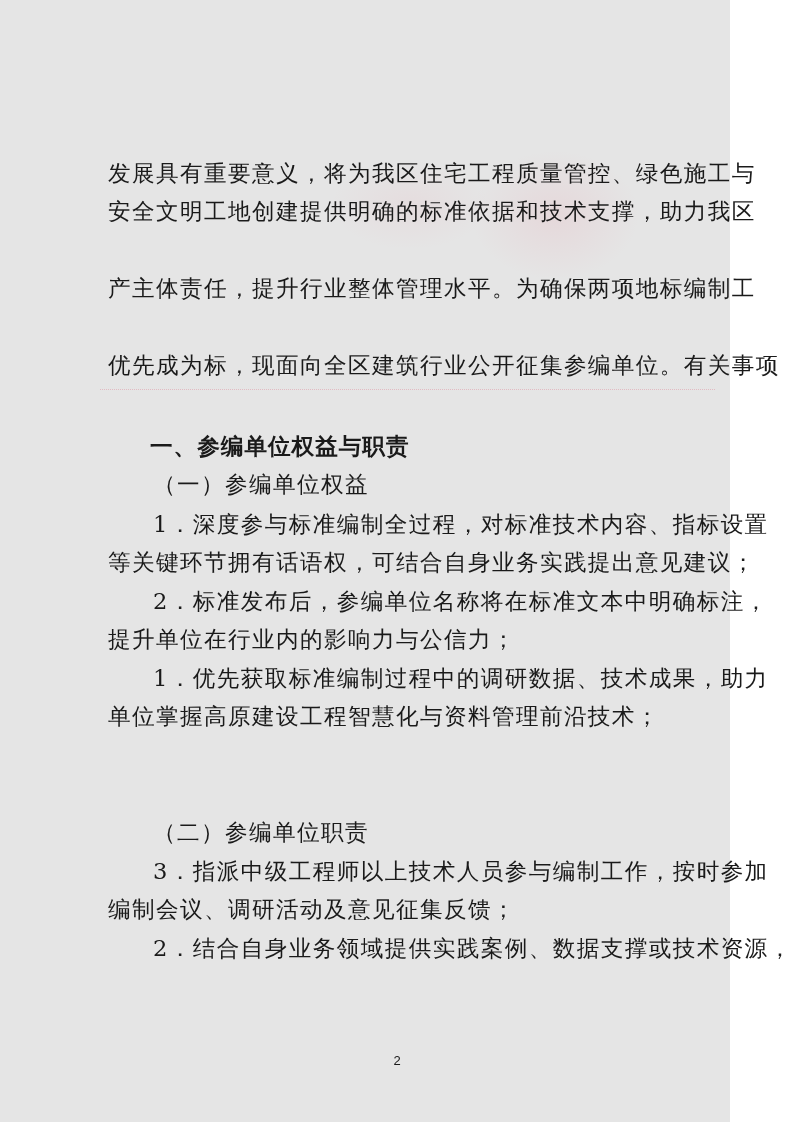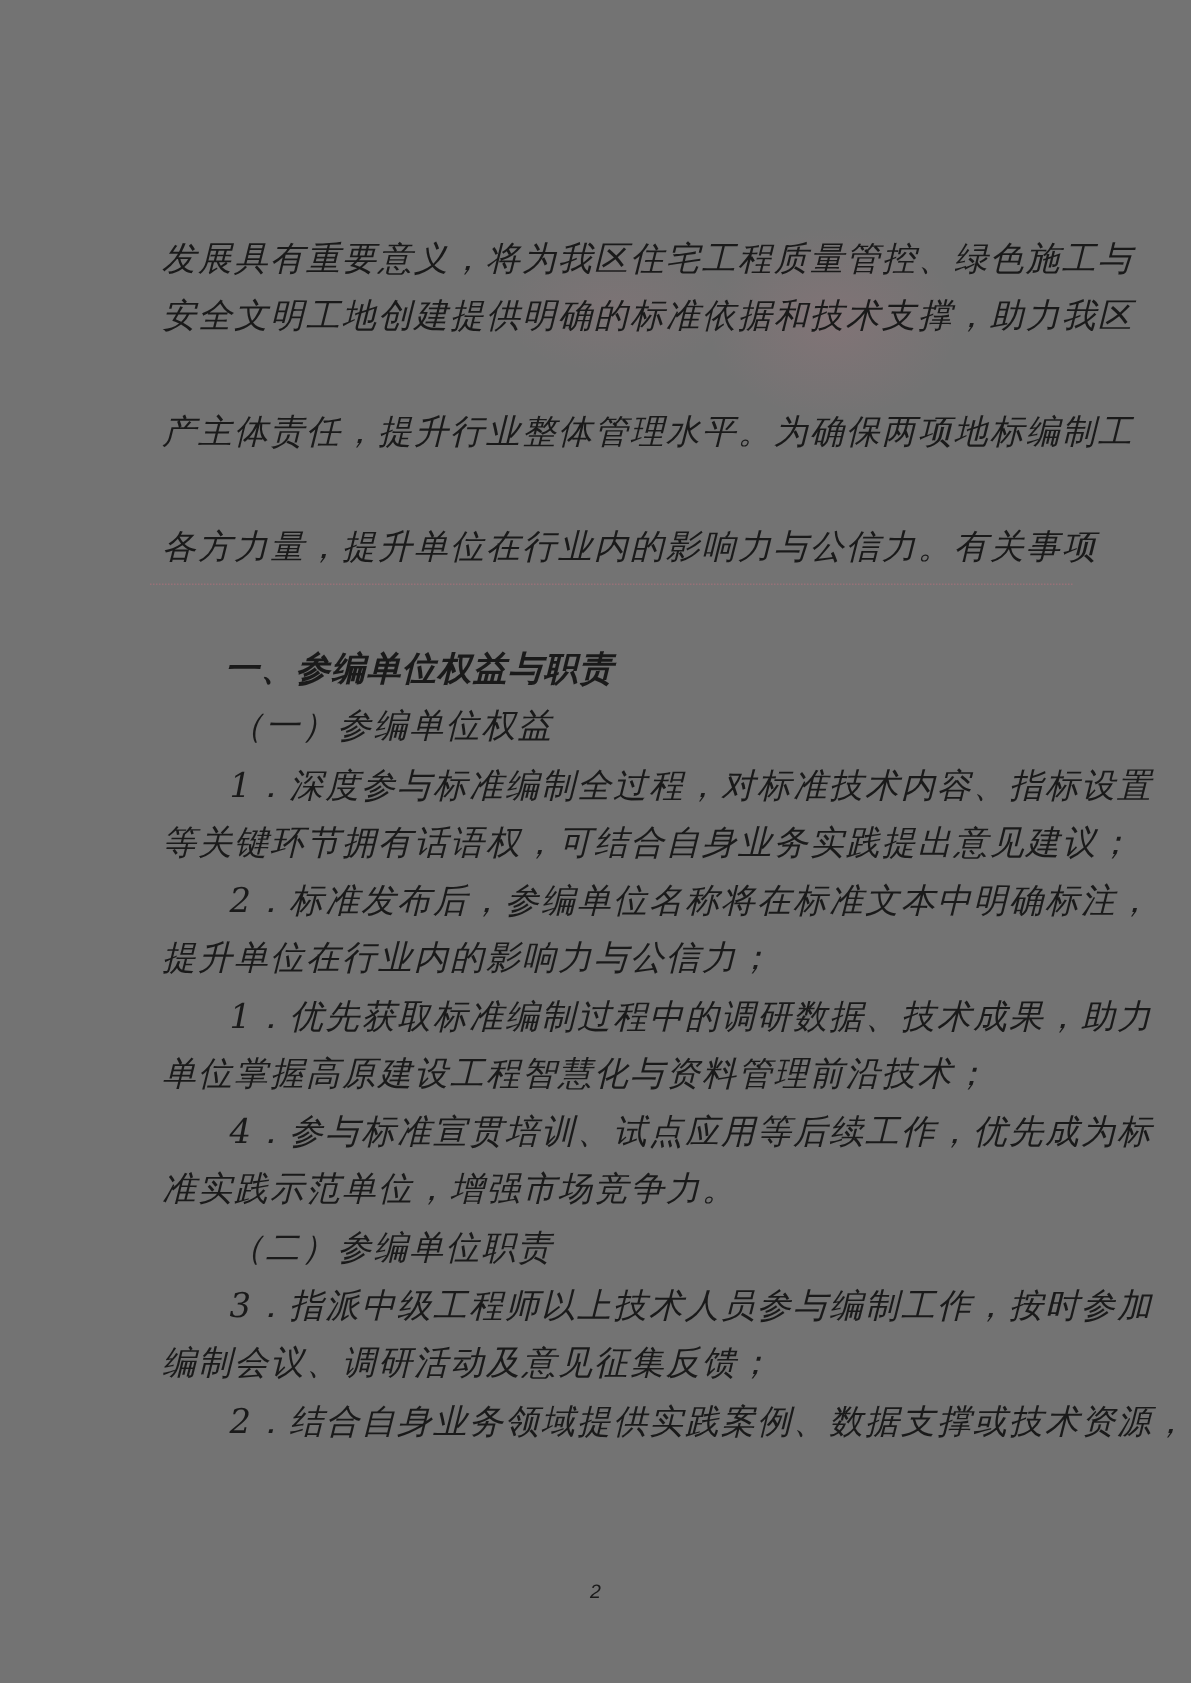--- a/index.html
+++ b/index.html
@@ -1,18 +1,18 @@
 <!DOCTYPE html>
 <html><head>
 <meta charset="utf-8">
 <style>
   html, body { margin: 0; padding: 0; background: #ffffff; }
   body { width: 794px; height: 1122px; position: relative; overflow: hidden;
          font-family: "DejaVu Serif", "Liberation Serif", serif; color: #1a1a1a; }
-  .page { position: absolute; left: 0; top: 0; width: 794px; height: 1122px; background: #737373; font-style: italic; }
+  .page { position: absolute; left: 0; top: 0; width: 730px; height: 1122px; background: #e5e5e5; }
   .bleed { position: absolute; left: 470px; top: 150px; width: 170px; height: 130px;
            background: radial-gradient(ellipse at center, rgba(230,120,140,0.12), rgba(255,255,255,0) 70%); }
   .bleed2 { position: absolute; left: 330px; top: 160px; width: 160px; height: 90px;
             background: radial-gradient(ellipse at center, rgba(230,120,140,0.08), rgba(255,255,255,0) 70%); }
   .scan-line { position: absolute; left: 100px; top: 389px; width: 615px; height: 0;
                border-top: 1px dotted rgba(220,110,130,0.35); }
   .line { position: absolute; left: 108px; font-size: 22.6px; line-height: 30px;
           letter-spacing: 1.4px; white-space: nowrap; }
   .indent { left: 153px; }
   .heading { font-family: "DejaVu Sans", "Liberation Sans", sans-serif; font-weight: bold; left: 150px; letter-spacing: 1px; }
@@ -24,33 +24,31 @@
 <body>
 
 <div class="page">
   <div class="bleed"></div>
   <div class="bleed2"></div>
   <div class="scan-line"></div>
 
   <div class="line" style="top:158px">发展具有重要意义，将为我区住宅工程质量管控、绿色施工与</div>
   <div class="line" style="top:196px">安全文明工地创建提供明确的标准依据和技术支撑，助力我区</div>
   <div class="line" style="top:273px">产主体责任，提升行业整体管理水平。为确保两项地标编制工</div>
-  <div class="line" style="top:350px">各方力量，提升单位在行业内的影响力与公信力。有关事项</div>
+  <div class="line" style="top:350px">优先成为标，现面向全区建筑行业公开征集参编单位。有关事项</div>
 
   <div class="line heading" style="top:431px">一、参编单位权益与职责</div>
   <div class="line sub" style="top:469px">（一）参编单位权益</div>
 
   <div class="line indent" style="top:509px">1．深度参与标准编制全过程，对标准技术内容、指标设置</div>
   <div class="line" style="top:547px">等关键环节拥有话语权，可结合自身业务实践提出意见建议；</div>
   <div class="line indent" style="top:586px">2．标准发布后，参编单位名称将在标准文本中明确标注，</div>
   <div class="line" style="top:624px">提升单位在行业内的影响力与公信力；</div>
   <div class="line indent" style="top:663px">1．优先获取标准编制过程中的调研数据、技术成果，助力</div>
   <div class="line" style="top:701px">单位掌握高原建设工程智慧化与资料管理前沿技术；</div>
-  <div class="line indent" style="top:740px">4．参与标准宣贯培训、试点应用等后续工作，优先成为标</div>
-  <div class="line" style="top:778px">准实践示范单位，增强市场竞争力。</div>
 
   <div class="line sub" style="top:817px">（二）参编单位职责</div>
 
   <div class="line indent" style="top:856px">3．指派中级工程师以上技术人员参与编制工作，按时参加</div>
   <div class="line" style="top:894px">编制会议、调研活动及意见征集反馈；</div>
   <div class="line indent" style="top:933px">2．结合自身业务领域提供实践案例、数据支撑或技术资源，</div>
 
   <div class="pagenum">2</div>
 </div>
 

